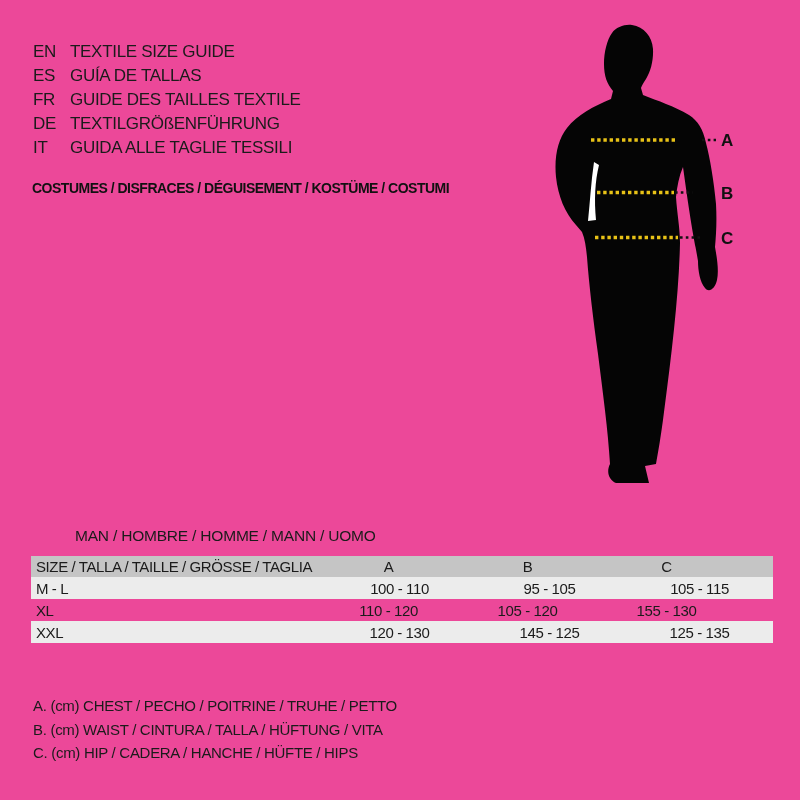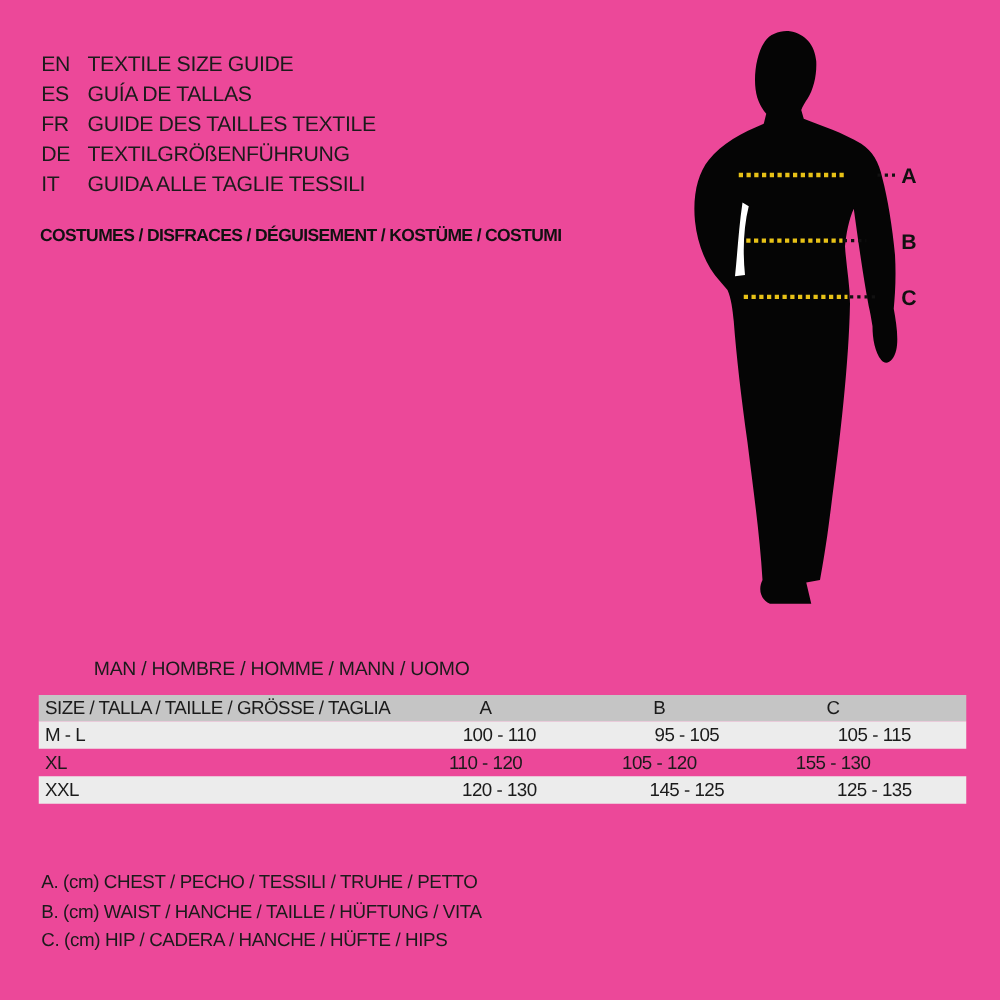--- a/index.html
+++ b/index.html
@@ -122,18 +122,18 @@
     </div>
     <div class="t-row stripe">
       <span class="cell-size">XXL</span>
       <span class="cell-num">120 - 130</span>
       <span class="cell-num">145 - 125</span>
       <span class="cell-num cell-c">125 - 135</span>
     </div>
   </div>
 
   <div class="notes">
-    <div>A. (cm) CHEST / PECHO / TESSILI / TRUHE / PETTO</div>
-    <div>B. (cm) WAIST / HANCHE / TAILLE / HÜFTUNG / VITA</div>
+    <div>A. (cm) CHEST / PECHO / POITRINE / TRUHE / PETTO</div>
+    <div>B. (cm) WAIST / CINTURA / TALLA / HÜFTUNG / VITA</div>
     <div>C. (cm) HIP / CADERA / HANCHE / HÜFTE / HIPS</div>
   </div>
 
 </div>
 
 </body></html>

